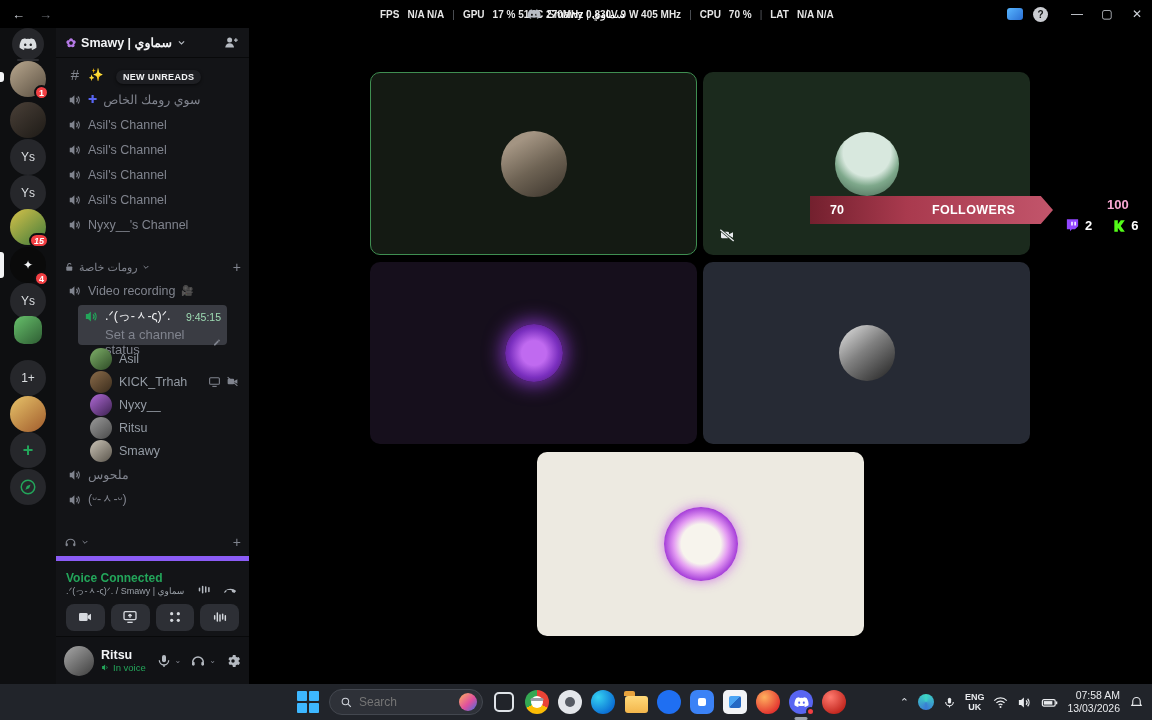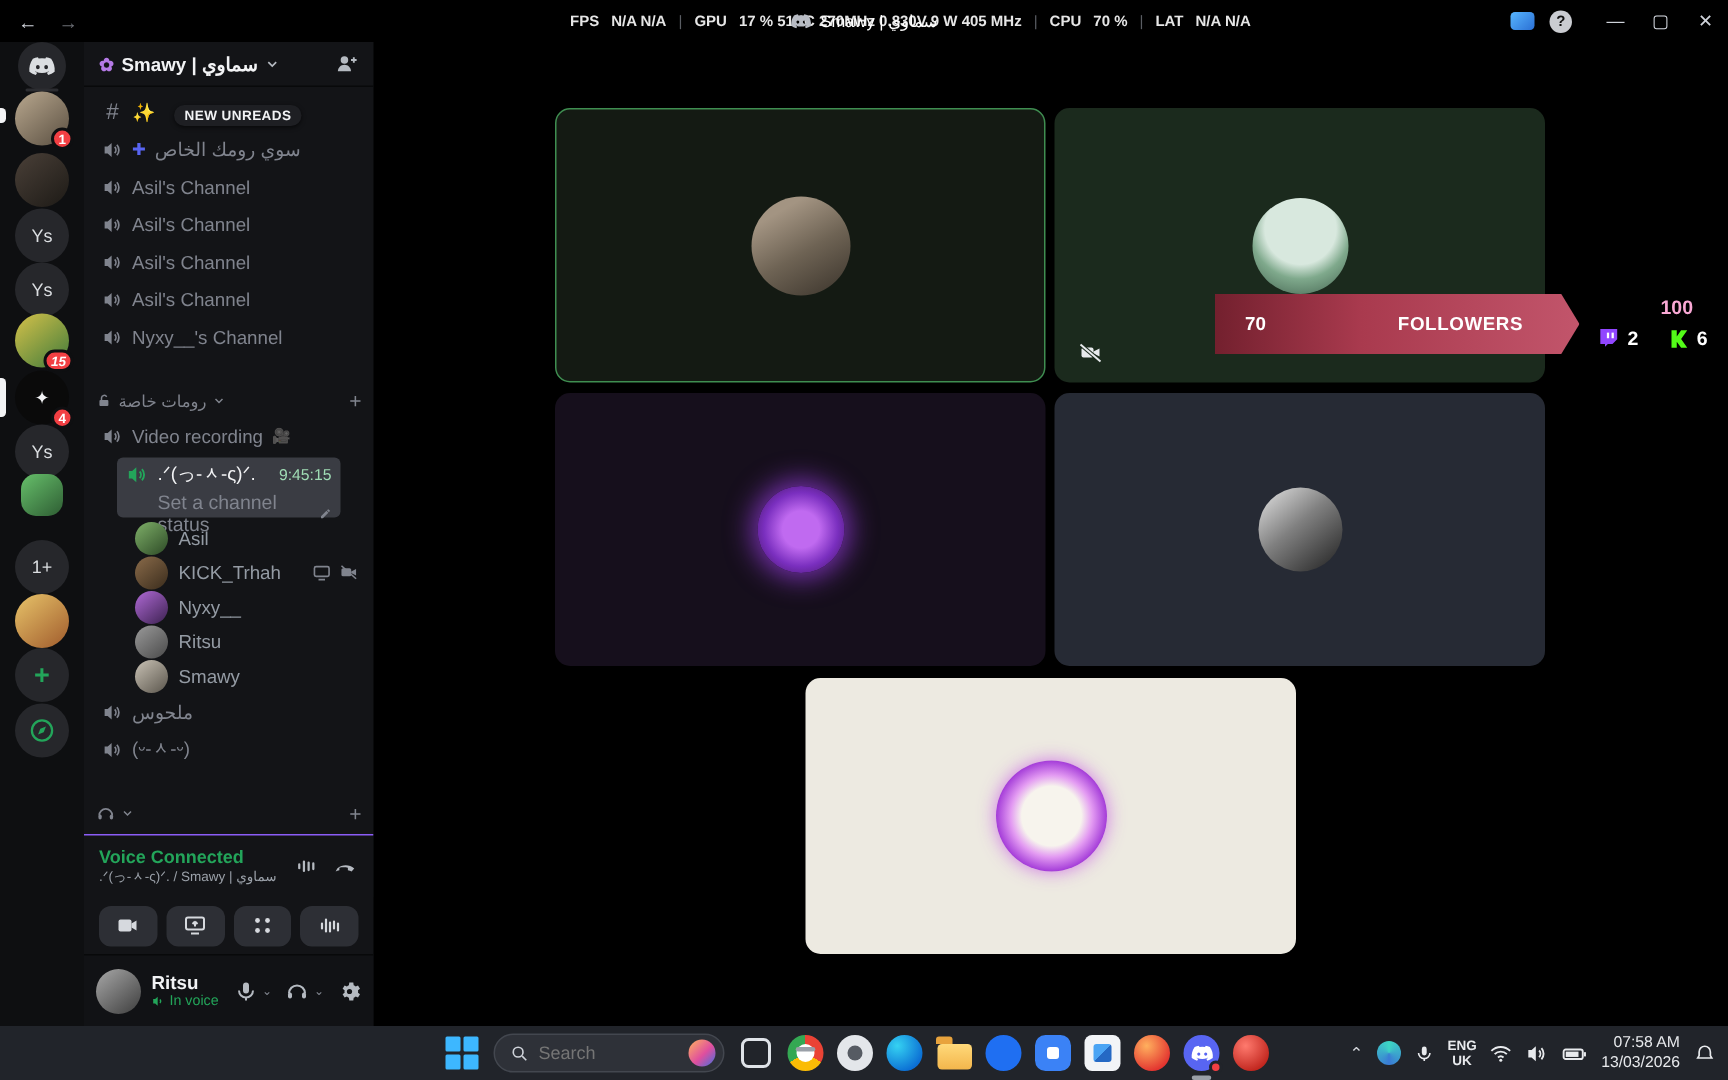--- a/index.html
+++ b/index.html
@@ -53,21 +53,21 @@
   .mav { width:22px; height:22px; border-radius:50%; flex:none; }
   .mav0 { background:linear-gradient(140deg,#7fb069,#2d4a26); }
   .mav1 { background:linear-gradient(140deg,#8a6b4a,#3a2c1c); }
   .mav2 { background:linear-gradient(140deg,#b06ad6,#3c2150); }
   .mav3 { background:linear-gradient(140deg,#9a9a9a,#4a4a4a); }
   .mav4 { background:linear-gradient(140deg,#c9c2b5,#5a554c); }
   .member .m-icons { margin-left:auto; display:flex; gap:5px; color:#80848e; }
   .new-unreads { position:absolute; left:60px; top:42px; height:14px; padding:0 7px; border-radius:8px; background:#1e1f23; box-shadow:0 1px 3px rgba(0,0,0,.6); color:#f2f3f5; font-size:9px; font-weight:bold; display:flex; align-items:center; letter-spacing:.3px; z-index:5; }
 
   
-  .voice-panel { position:absolute; left:0; bottom:86px; width:100%; height:42px; border-top:1px solid #8b5cf6; display:flex; align-items:center; padding:0 10px; background:#131417; }
+  .voice-panel { position:absolute; left:0; bottom:86px; width:100%; height:42px; border-top:5px solid #8b5cf6; display:flex; align-items:flex-end; padding:0 10px; background:#131417; }
   .vp-status { font-size:12px; font-weight:bold; color:#23a55a; }
   .vp-path { font-size:9px; color:#9aa0a8; max-width:120px; overflow:hidden; text-overflow:ellipsis; white-space:nowrap; }
   .vp-icons { margin-left:auto; display:flex; gap:10px; color:#b5bac1; align-items:center; }
   .btn-row { position:absolute; left:0; bottom:52px; width:100%; height:30px; display:flex; gap:6px; padding:0 10px; align-items:center; }
   .v-btn { flex:1; height:27px; background:#2d2f35; border-radius:8px; display:flex; align-items:center; justify-content:center; color:#d6d9de; }
   .user-panel { position:absolute; left:0; bottom:0; width:100%; height:48px; border-top:1px solid #08090a; background:#111215; display:flex; align-items:center; gap:7px; padding:0 8px; }
   .upav { width:30px; height:30px; border-radius:50%; background:linear-gradient(140deg,#a8a8a8,#3d3d3d); flex:none; }
   .up-name { font-size:12.5px; color:#f2f3f5; font-weight:bold; line-height:1.15; }
   .up-status { font-size:9.5px; color:#23a55a; display:flex; align-items:center; gap:3px; }
   .up-icons { margin-left:auto; display:flex; gap:9px; align-items:center; color:#b5bac1; }
@@ -82,21 +82,21 @@
   .t4 { left:454px; top:234px; width:327px; height:182px; background:#262a34; }
   .t5 { left:288px; top:424px; width:327px; height:184px; background:#edeae1; }
   .tile .av { position:absolute; left:50%; top:50%; transform:translate(-50%,-50%); border-radius:50%; }
   .t1 .av { width:66px; height:66px; background:linear-gradient(150deg,#a39482 20%,#6e6354 55%,#39322a); }
   .t2 .av { width:64px; height:64px; background:radial-gradient(circle at 50% 32%,#d8e8de 0 44%,#7fa98c 62%,#3e5c4a 100%); }
   .t3 .av { width:58px; height:58px; background:radial-gradient(circle,#c06af0 0 30%,#7a2fbf 60%,#38104f 100%); box-shadow:0 0 18px 4px rgba(150,60,220,.75); }
   .t4 .av { width:56px; height:56px; background:linear-gradient(140deg,#d0d0d0 10%,#808080 45%,#303030 90%); }
   .t5 .av { width:74px; height:74px; background:radial-gradient(circle,#f7f4ed 0 38%,#e39bf2 52%,#a63fd9 70%,#7b1fb0 82%); box-shadow:0 0 12px rgba(200,90,230,.8); }
   .cam-off { position:absolute; left:16px; bottom:12px; color:#e8eaed; }
 
-  .banner { position:absolute; left:561px; top:168px; width:243px; height:40px;
+  .banner { position:absolute; left:561px; top:168px; width:243px; height:28px;
     background:linear-gradient(90deg,#73202e,#a93a4e 40%,#c2556b);
     clip-path:polygon(0 0,95% 0,100% 50%,95% 100%,0 100%);
     display:flex; align-items:center; color:#fff; font-weight:bold; font-size:12.5px; }
   .banner .b70 { margin-left:20px; }
   .banner .blabel { margin-left:88px; letter-spacing:.4px; }
   .m-total { position:absolute; left:858px; top:169px; color:#f9a8d4; font-weight:bold; font-size:13px; }
   .m-row { position:absolute; left:816px; top:190px; display:flex; align-items:center; gap:5px; color:#fff; font-weight:bold; font-size:13px; }
   .m-gap { width:10px; }
 
   

